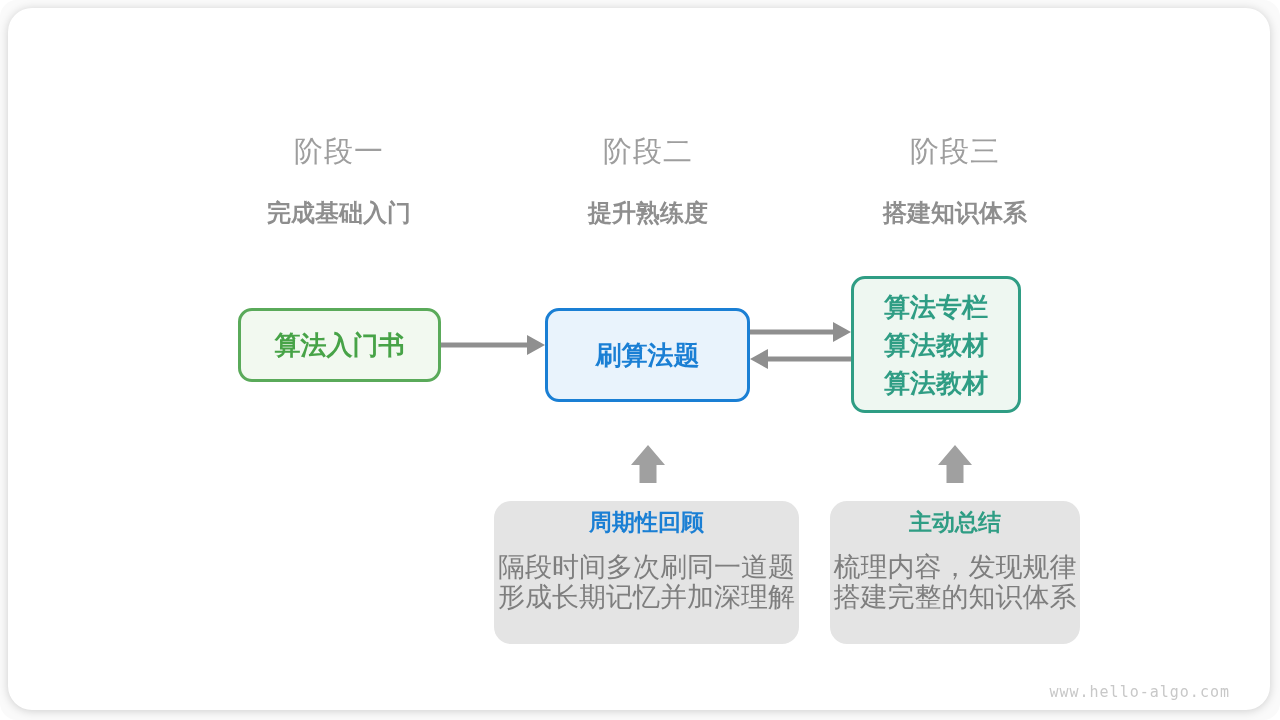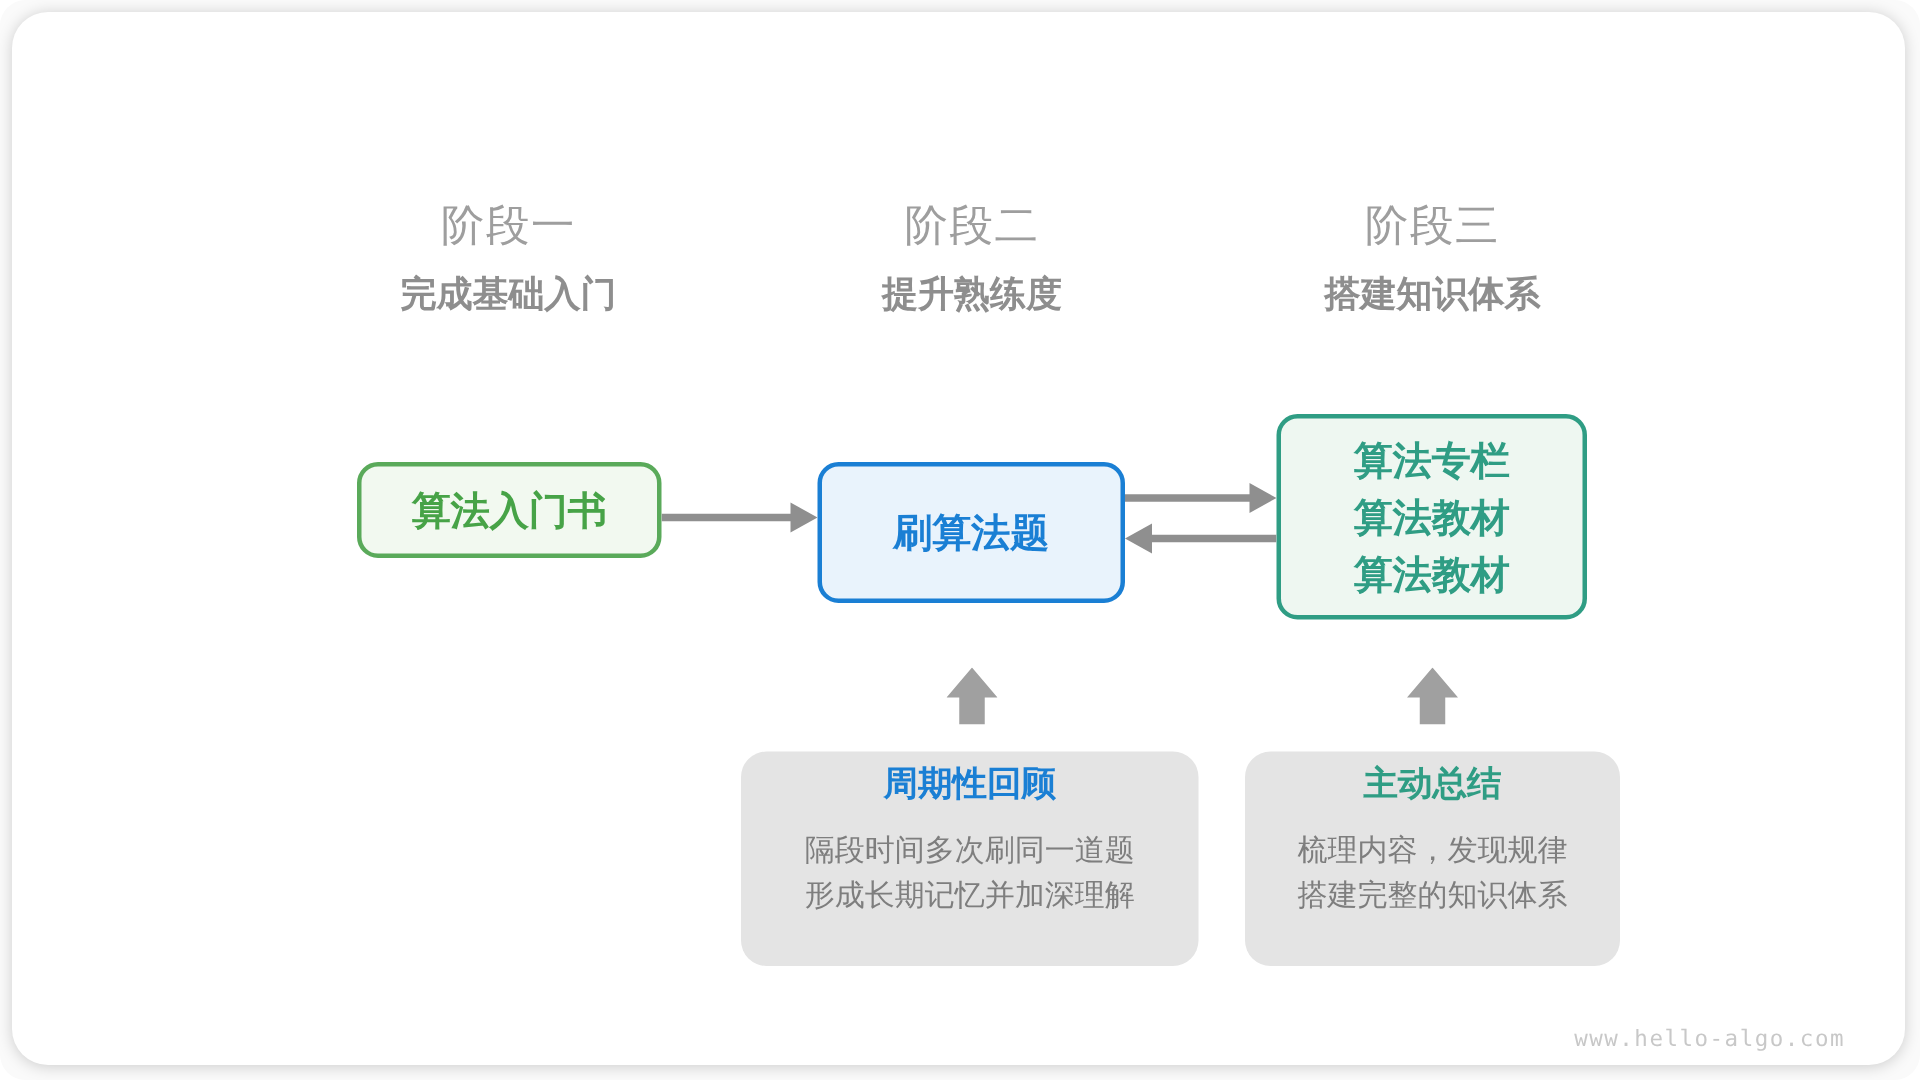--- a/index.html
+++ b/index.html
@@ -32,21 +32,21 @@
     top: 127px;
     text-align: center;
   }
   .stage-title {
     font-size: 29px;
     line-height: 32px;
     color: var(--header_title_gray);
     letter-spacing: 1px;
   }
   .stage-subtitle {
-    margin-top: 17px;
+    margin-top: 33px;
     font-size: 24px;
     line-height: 26px;
     font-weight: bold;
     color: var(--header_subtitle_gray);
   }
   .stage-1 { left: 171px; }
   .stage-2 { left: 480px; }
   .stage-3 { left: 787px; }
 
   
@@ -57,33 +57,33 @@
     border: 3px solid;
     display: flex;
     flex-direction: column;
     align-items: center;
     justify-content: center;
     font-weight: bold;
     font-size: 26px;
     text-align: center;
   }
   .node-green {
-    left: 230px; top: 300px; width: 203px; height: 64px;
+    left: 230px; top: 300px; width: 203px; height: 74px;
     border-color: var(--green_border);
     background: var(--green_bg);
     color: var(--green_text);
   }
   .node-blue {
     left: 537px; top: 300px; width: 205px; height: 94px;
     border-color: var(--blue);
     background: var(--blue_bg);
     color: var(--blue);
   }
   .node-teal {
-    left: 843px; top: 268px; width: 207px; height: 137px;
+    left: 843px; top: 268px; width: 170px; height: 137px;
     border-color: var(--teal);
     background: var(--teal_bg);
     color: var(--teal);
   }
   .node-teal .node-line { line-height: 38px; }
 
   
   .arrow { position: absolute; }
   .arrow-h { color: var(--arrow_gray); }
   .arrow-up { color: var(--up_arrow_gray); }
@@ -103,21 +103,21 @@
   .panel-summarize { left: 822px; width: 250px; }
   .panel-title {
     font-size: 23px;
     font-weight: bold;
     line-height: 26px;
     margin-bottom: 17px;
   }
   .panel-title-blue { color: var(--blue); }
   .panel-title-teal { color: var(--teal); }
   .panel-text {
-    font-size: 20px;
+    font-size: 27px;
     line-height: 30px;
     color: var(--body_gray);
   }
 
   .watermark {
     position: absolute;
     right: 40px;
     top: 675px;
     font-family: "DejaVu Sans Mono", "Liberation Mono", monospace;
     font-size: 15px;

